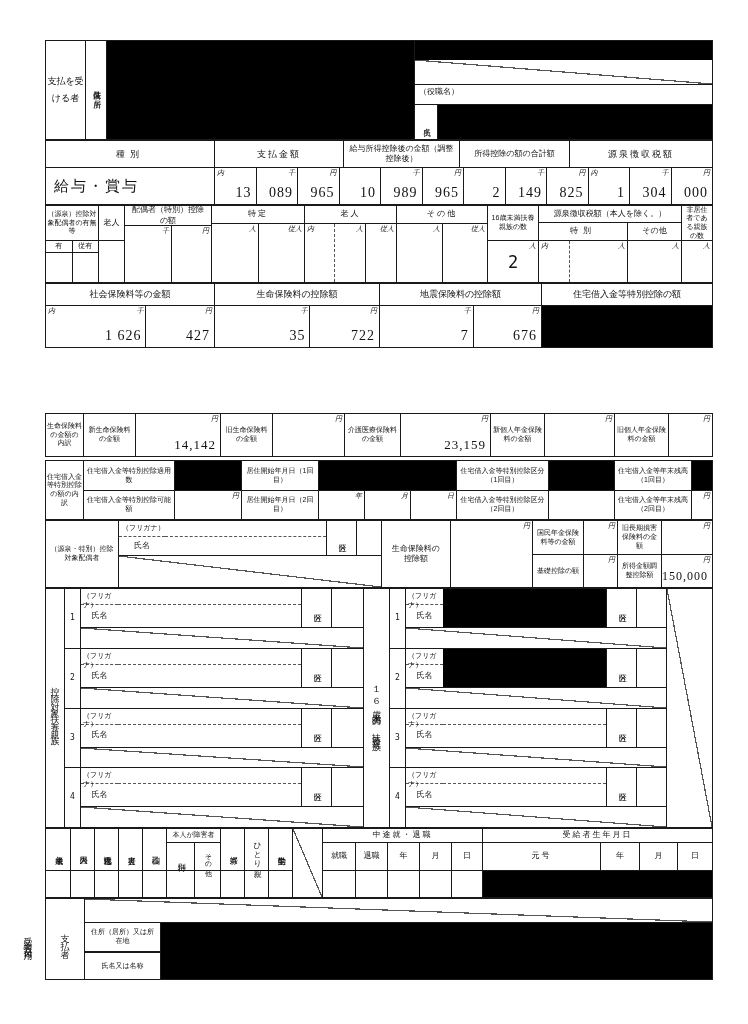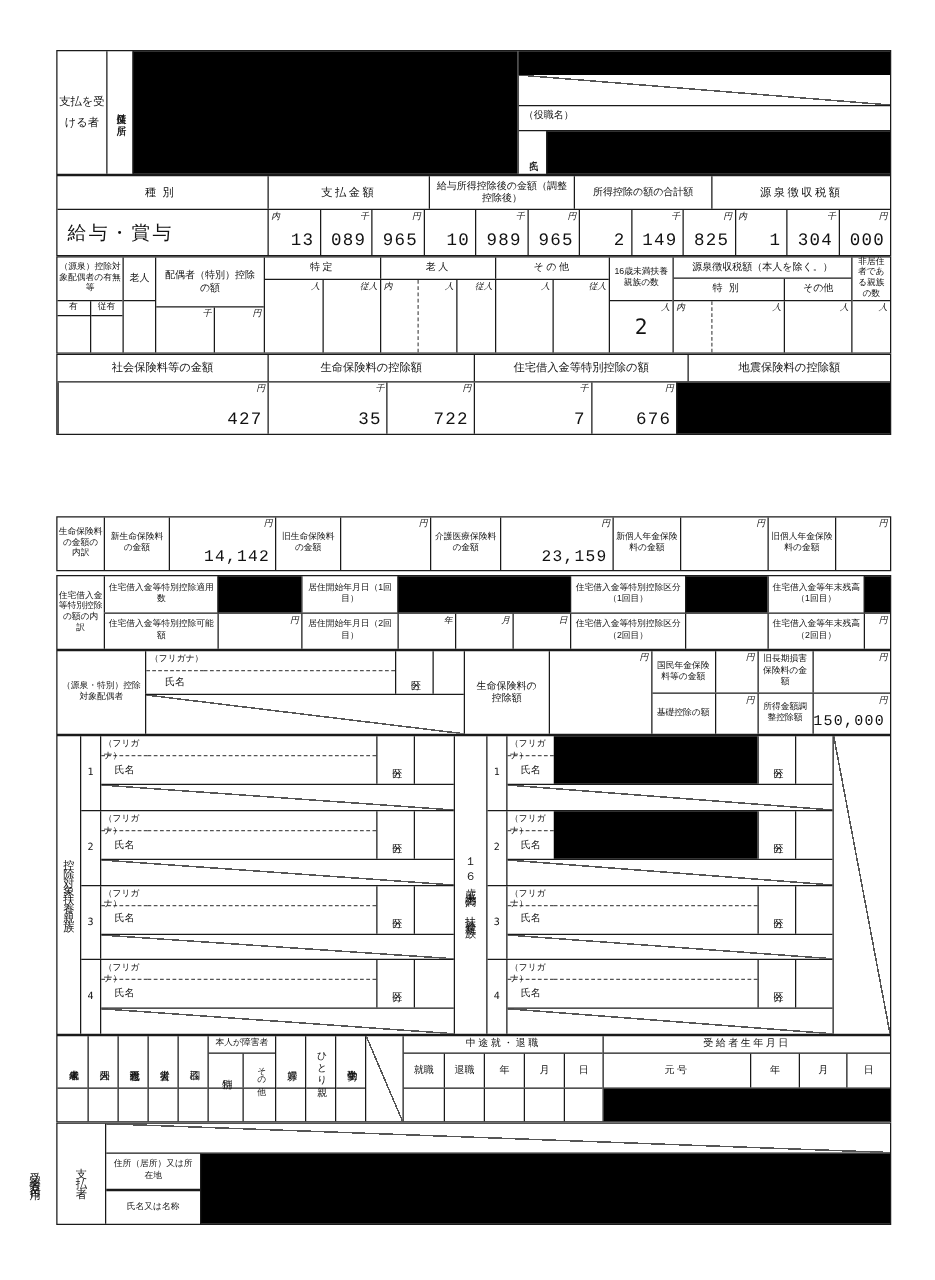--- a/index.html
+++ b/index.html
@@ -21,21 +21,21 @@
   .t9{font-size:9px;line-height:1.35;}
   .t11{font-size:11px;line-height:1.4;}
   .t15{font-size:15px;}
   .sp{letter-spacing:5px;}
   .sp2{letter-spacing:2px;}
   .num{font-family:"DejaVu Sans Mono","Liberation Mono",monospace;}
   .redact{background:#000;}
   .diag{background-image:linear-gradient(to top right,transparent calc(50% - 0.6px),#555 calc(50% - 0.6px),#555 calc(50% + 0.6px),transparent calc(50% + 0.6px));}
   .amt{display:flex;flex:1;}
   .g{position:relative;flex:1;display:flex;align-items:flex-end;justify-content:flex-end;padding:0 4px 3px 0;}
-  .g .v{font-family:Liberation Mono, monospace;font-size:14px;letter-spacing:1px;}
+  .g .v{font-family:Liberation Serif, serif;font-size:14px;letter-spacing:1px;}
   .mk{position:absolute;top:0;font-size:7px;color:#111;}
   .mkl{left:2px;} .mkr{right:2px;}
   .hcell{display:flex;align-items:center;justify-content:center;text-align:center;}
   #title{position:absolute;top:8px;left:0;right:0;display:flex;justify-content:center;align-items:baseline;gap:14px;}
   #title .era{font-size:17px;letter-spacing:2px;}
   #title .yr{font-size:19px;font-weight:bold;}
   #title .main{font-size:21px;font-weight:bold;letter-spacing:2px;}
 </style>
 </head>
 <body>
@@ -137,21 +137,21 @@
           <div class="hcell t7 bb" style="height:12px">従有</div>
           <div style="flex:1"></div>
         </div>
       </div>
     </div>
     <div class="col bl" style="width:26px">
       <div class="hcell t8 bb" style="height:35px">老人</div>
       <div style="flex:1"></div>
     </div>
     <div class="col bl" style="width:87px">
-      <div class="hcell t8 bb" style="height:40px;padding:0 3px">配偶者（特別）控除の額</div>
+      <div class="hcell t8 bb" style="height:20px;padding:0 3px">配偶者（特別）控除の額</div>
       <div class="amt">
         <div class="g" style="flex:1.2">
             <i class="mk mkr">千</i>
           </div>
         <div class="g bl">
             <i class="mk mkr">円</i>
           </div>
       </div>
     </div>
     <div class="col bl" style="width:276px">
@@ -214,25 +214,30 @@
       <div class="g" style="flex:1">
           <i class="mk mkr">人</i>
         </div>
     </div>
   </div>
 
   <div class="sec col" style="left:45px;top:283px;width:668px;height:65px">
     <div class="row bb" style="height:22px">
       <div class="hcell t9" style="width:168px">社会保険料等の金額</div>
       <div class="bl hcell t9" style="width:165px">生命保険料の控除額</div>
+      <div class="bl hcell t9" style="width:162px">地震保険料の控除額</div>
       <div class="bl hcell t9" style="flex:1">住宅借入金等特別控除の額</div>
-      <div class="bl hcell t9" style="width:162px">地震保険料の控除額</div>
     </div>
     <div class="row" style="flex:1">
       <div class="amt" style="width:168px;flex:none">
+        <div class="g" style="flex:1.5">
+            <i class="mk mkl">内</i>
+            <i class="mk mkr">千</i>
+            <span class="v">1 626</span>
+          </div>
         <div class="g bl">
             <i class="mk mkr">円</i>
             <span class="v">427</span>
           </div>
       </div>
       <div class="bl amt" style="width:165px;flex:none">
         <div class="g" style="flex:1.4">
             <i class="mk mkr">千</i>
             <span class="v">35</span>
           </div>

